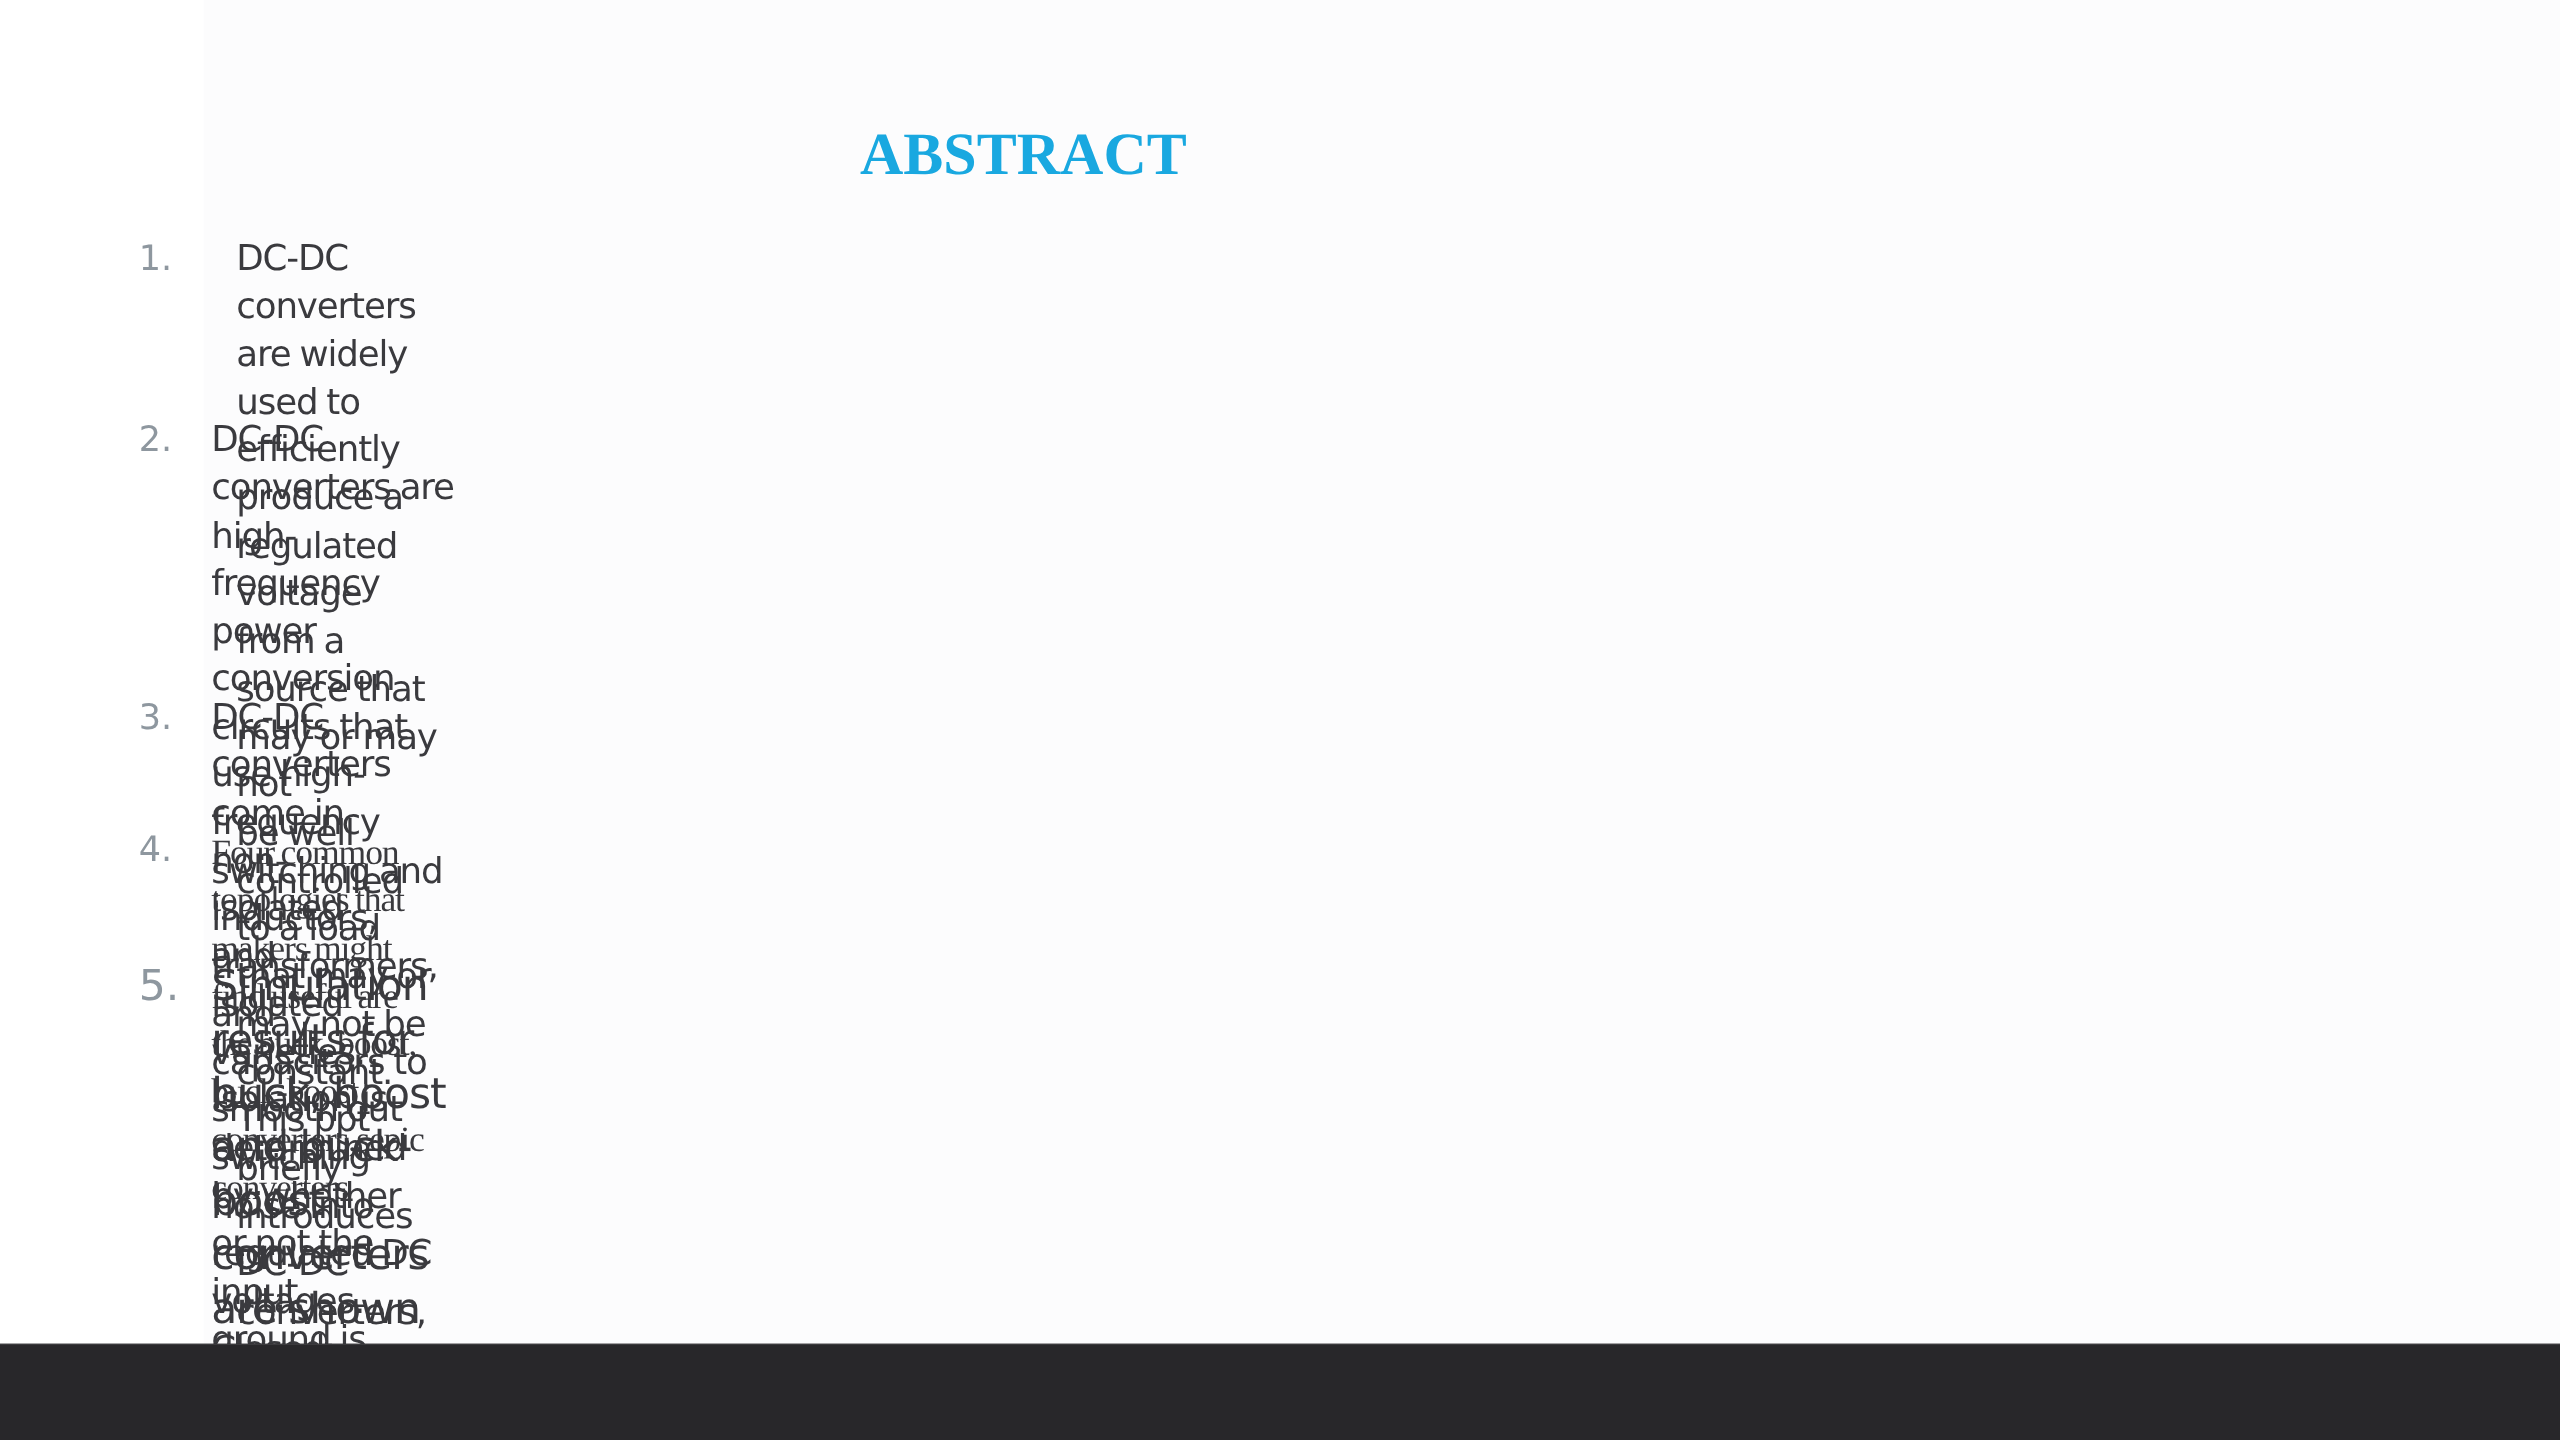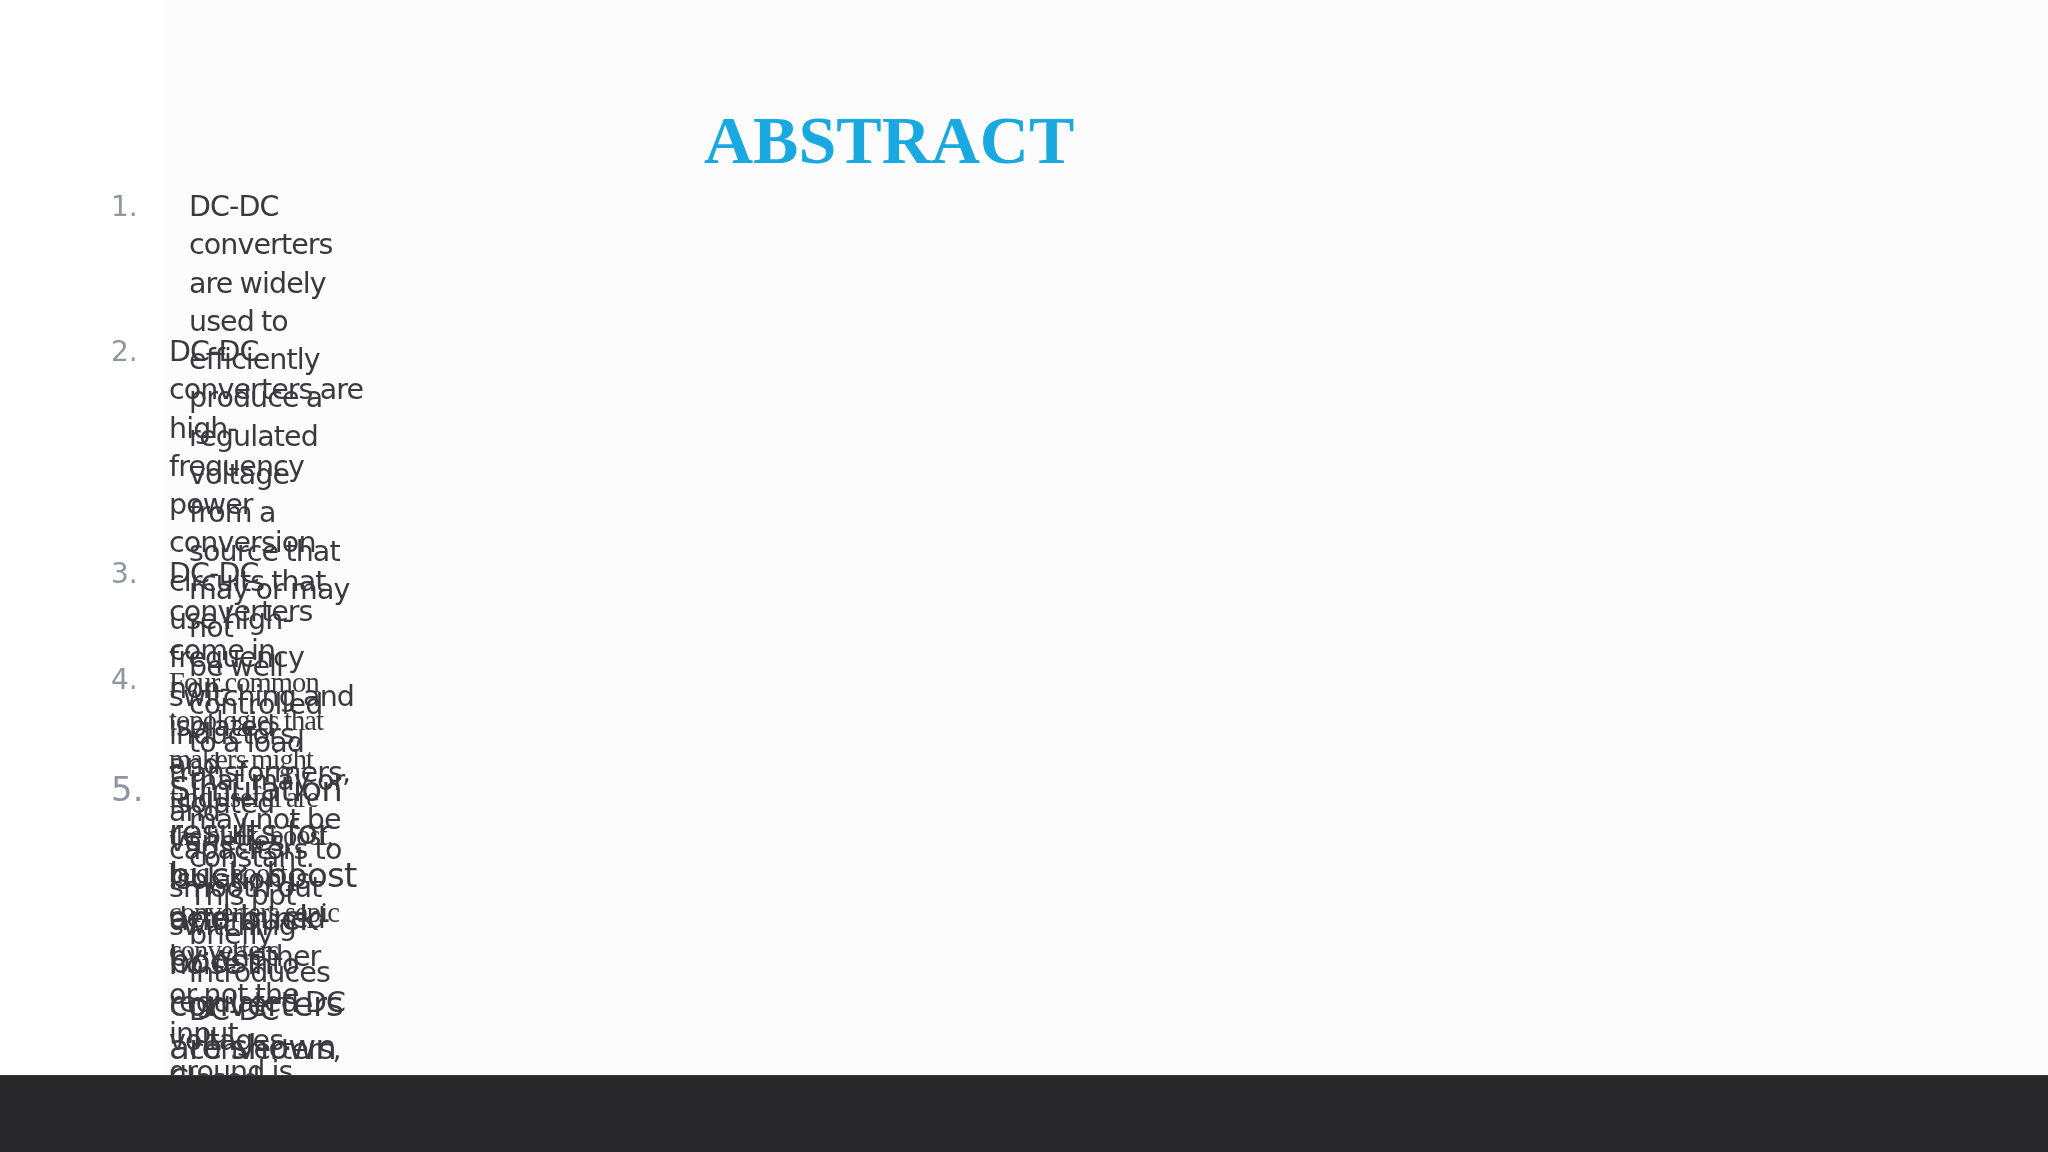--- a/index.html
+++ b/index.html
@@ -21,24 +21,24 @@
       left: 163px;
       top: 0;
       width: 1885px;
       height: 1075px;
       background: #fcfcfd;
     }
     .title {
       position: absolute;
       left: 688px;
       top: 88px;
-      margin: 16px;
+      margin: 0;
       font-family: "Liberation Serif", "DejaVu Serif", serif;
       font-weight: bold;
-      font-size: 68px;
+      font-size: 48px;
       line-height: 72px;
       color: #19a8e0;
       letter-spacing: 0px;
       text-align: right;
     }
     .list {
       position: absolute;
       left: 0;
       top: 0;
       width: 2048px;

